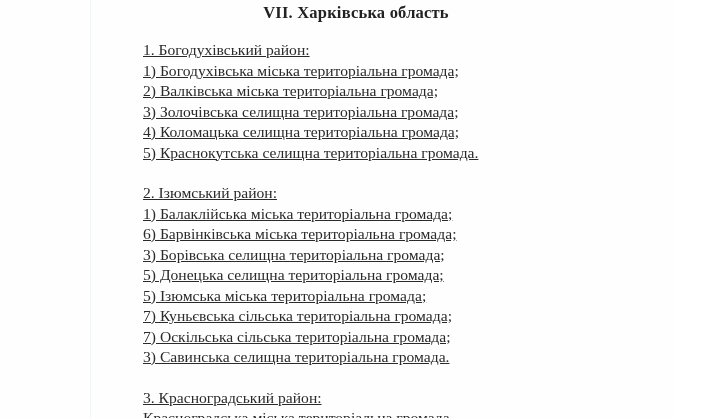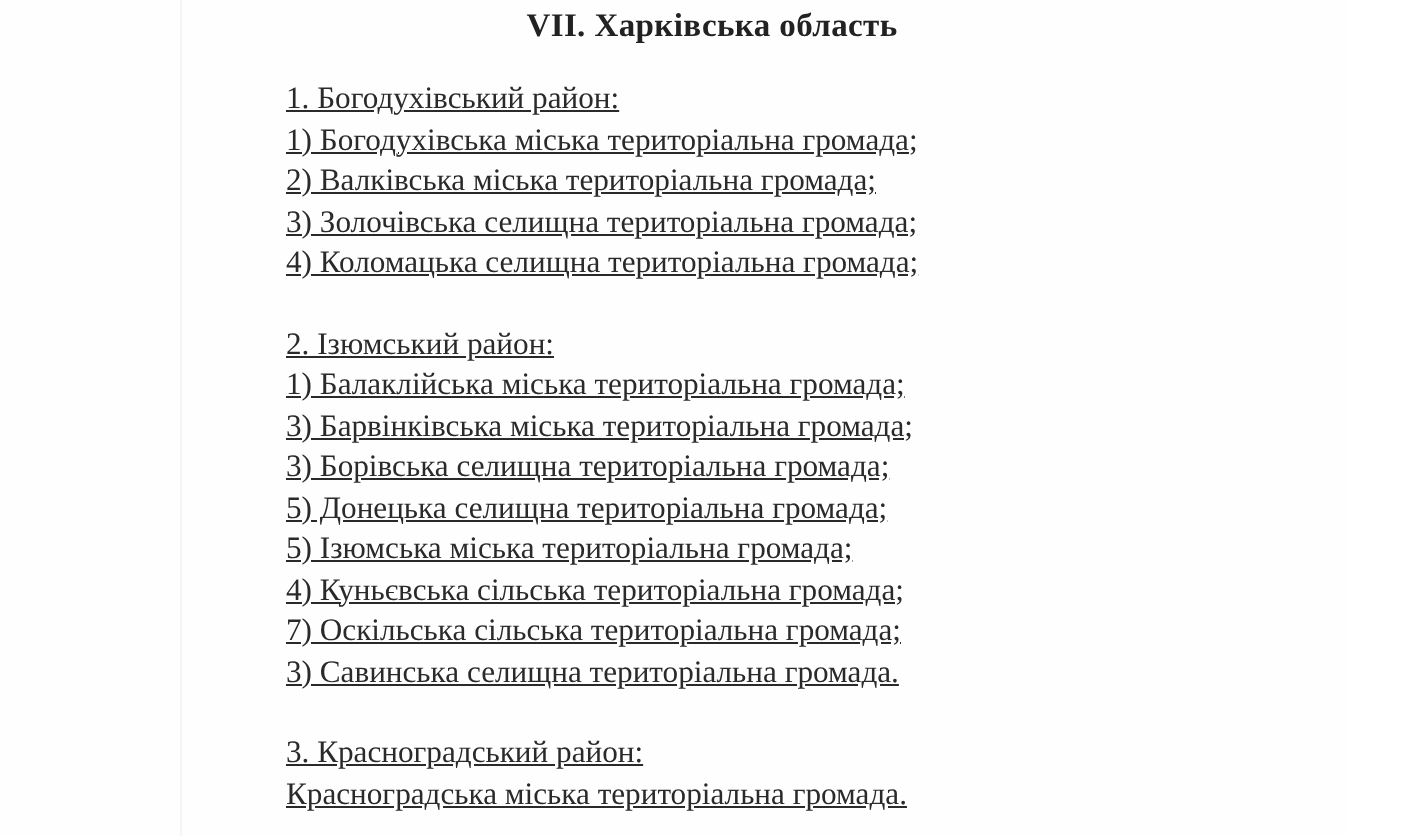--- a/index.html
+++ b/index.html
@@ -68,30 +68,31 @@
 
   <div class="title">VII. Харківська область</div>
 
   <div class="content">
     <div class="block">
       <p class="district-head line">1. Богодухівський район:</p>
       <p class="line">1) Богодухівська міська територіальна громада;</p>
       <p class="line">2) Валківська міська територіальна громада;</p>
       <p class="line">3) Золочівська селищна територіальна громада;</p>
       <p class="line">4) Коломацька селищна територіальна громада;</p>
+      <p class="line">5) Краснокутська селищна територіальна громада.</p>
     </div>
 
     <div class="block">
       <p class="district-head line">2. Ізюмський район:</p>
       <p class="line">1) Балаклійська міська територіальна громада;</p>
-      <p class="line">3) Барвінківська міська територіальна громада;</p>
+      <p class="line">6) Барвінківська міська територіальна громада;</p>
       <p class="line">3) Борівська селищна територіальна громада;</p>
       <p class="line">5) Донецька селищна територіальна громада;</p>
       <p class="line">5) Ізюмська міська територіальна громада;</p>
-      <p class="line">4) Куньєвська сільська територіальна громада;</p>
+      <p class="line">7) Куньєвська сільська територіальна громада;</p>
       <p class="line">7) Оскільська сільська територіальна громада;</p>
       <p class="line">3) Савинська селищна територіальна громада.</p>
     </div>
 
     <div class="block">
       <p class="district-head line">3. Красноградський район:</p>
       <p class="line">Красноградська міська територіальна громада.</p>
     </div>
   </div>
 </div>

